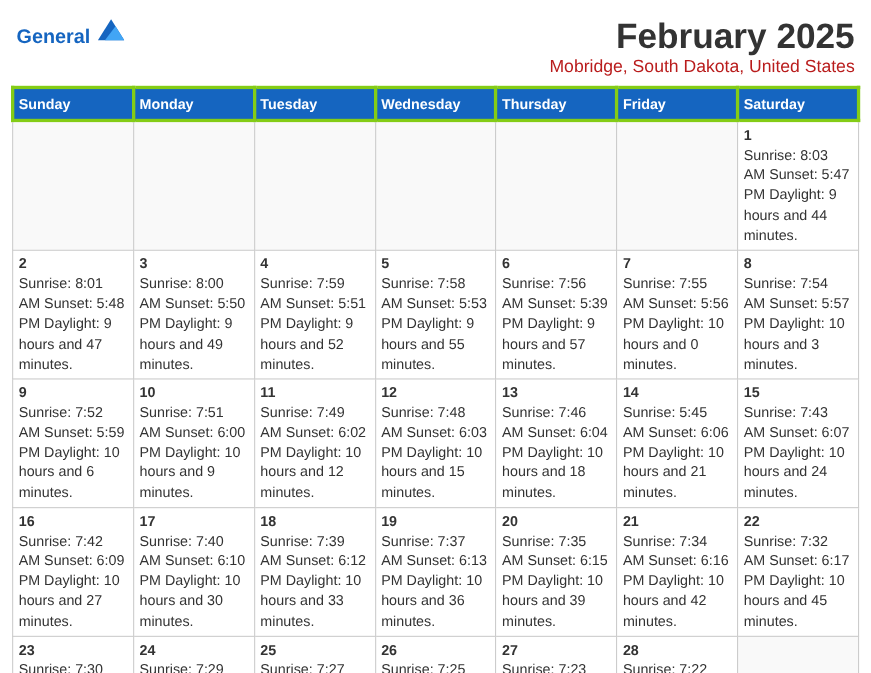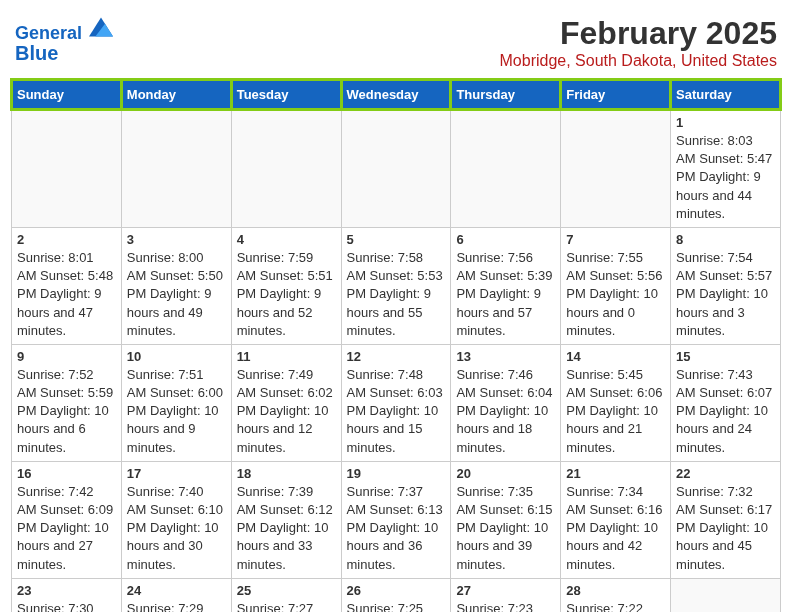--- a/index.html
+++ b/index.html
@@ -100,21 +100,20 @@
         <div style="display:flex;align-items:center;">
           <div class="logo-text">
             <span>General</span>
             <svg class="logo-icon" viewBox="0 0 30 24" xmlns="http://www.w3.org/2000/svg">
               <polygon points="0,24 15,0 30,24" fill="#1565C0"></polygon>
               <polygon points="8,24 20,8 30,24" fill="#42A5F5"></polygon>
             </svg>
           </div>
           <div></div>
         </div>
-        <div class="logo-text" style="color:#1565C0;font-size:20px;margin-top:-4px;">Blue</div>
       </div>
     </div>
     <div class="title-section">
       <div class="month-title">February 2025</div>
       <div class="location-title">Mobridge, South Dakota, United States</div>
     </div>
   </div>
 
   <table class="calendar">
     <thead>

